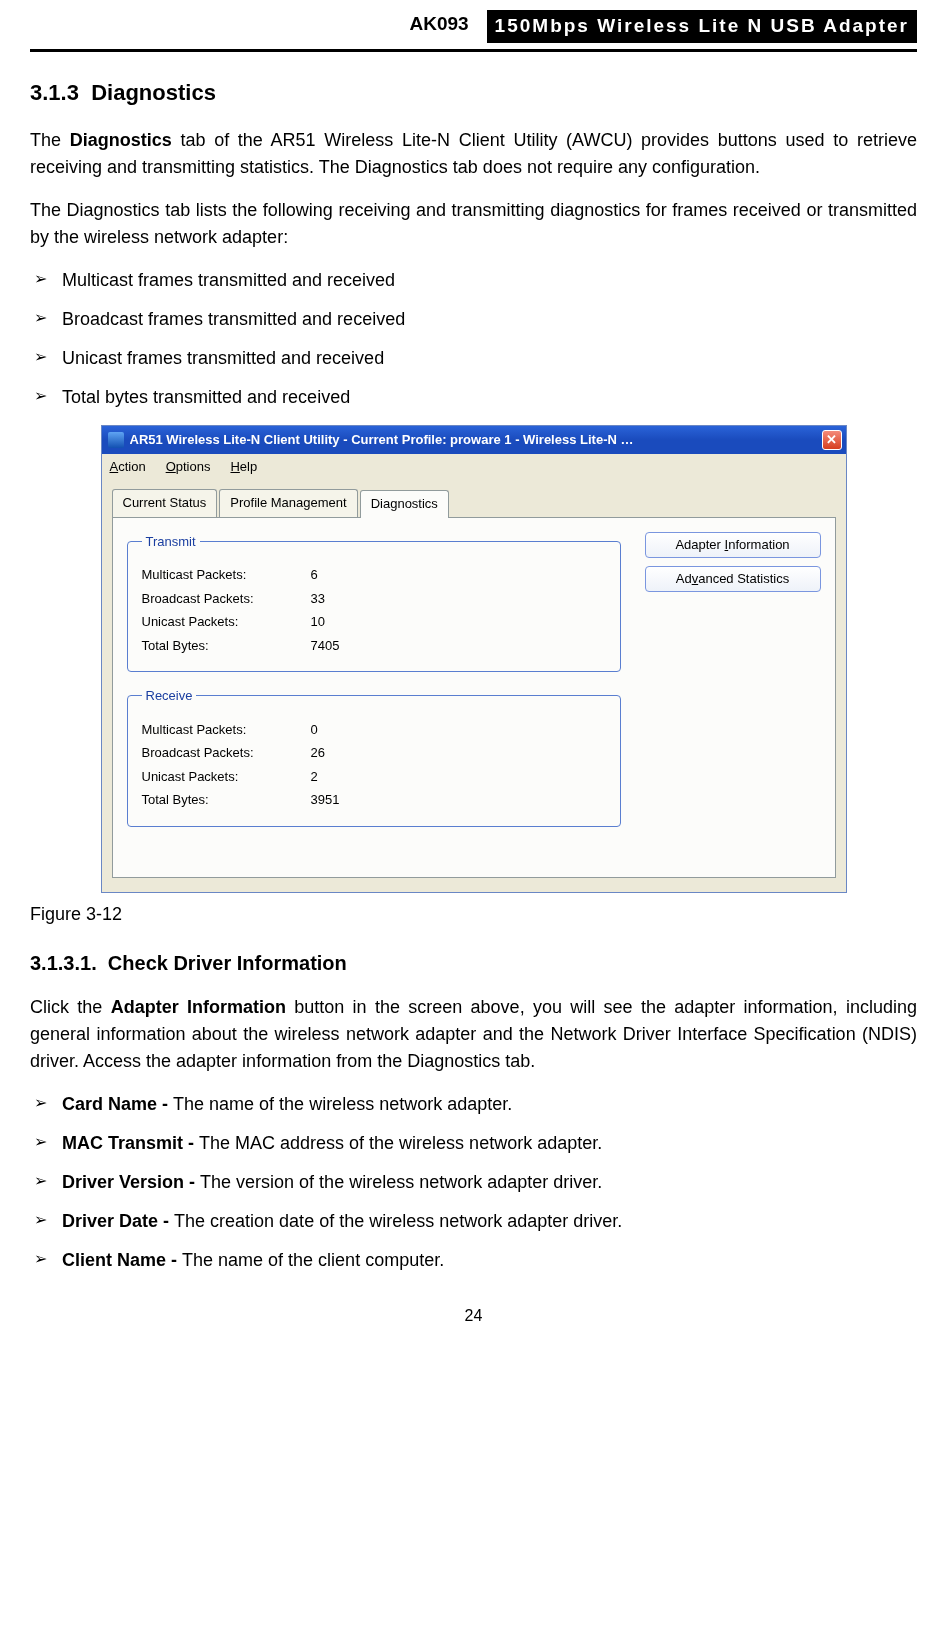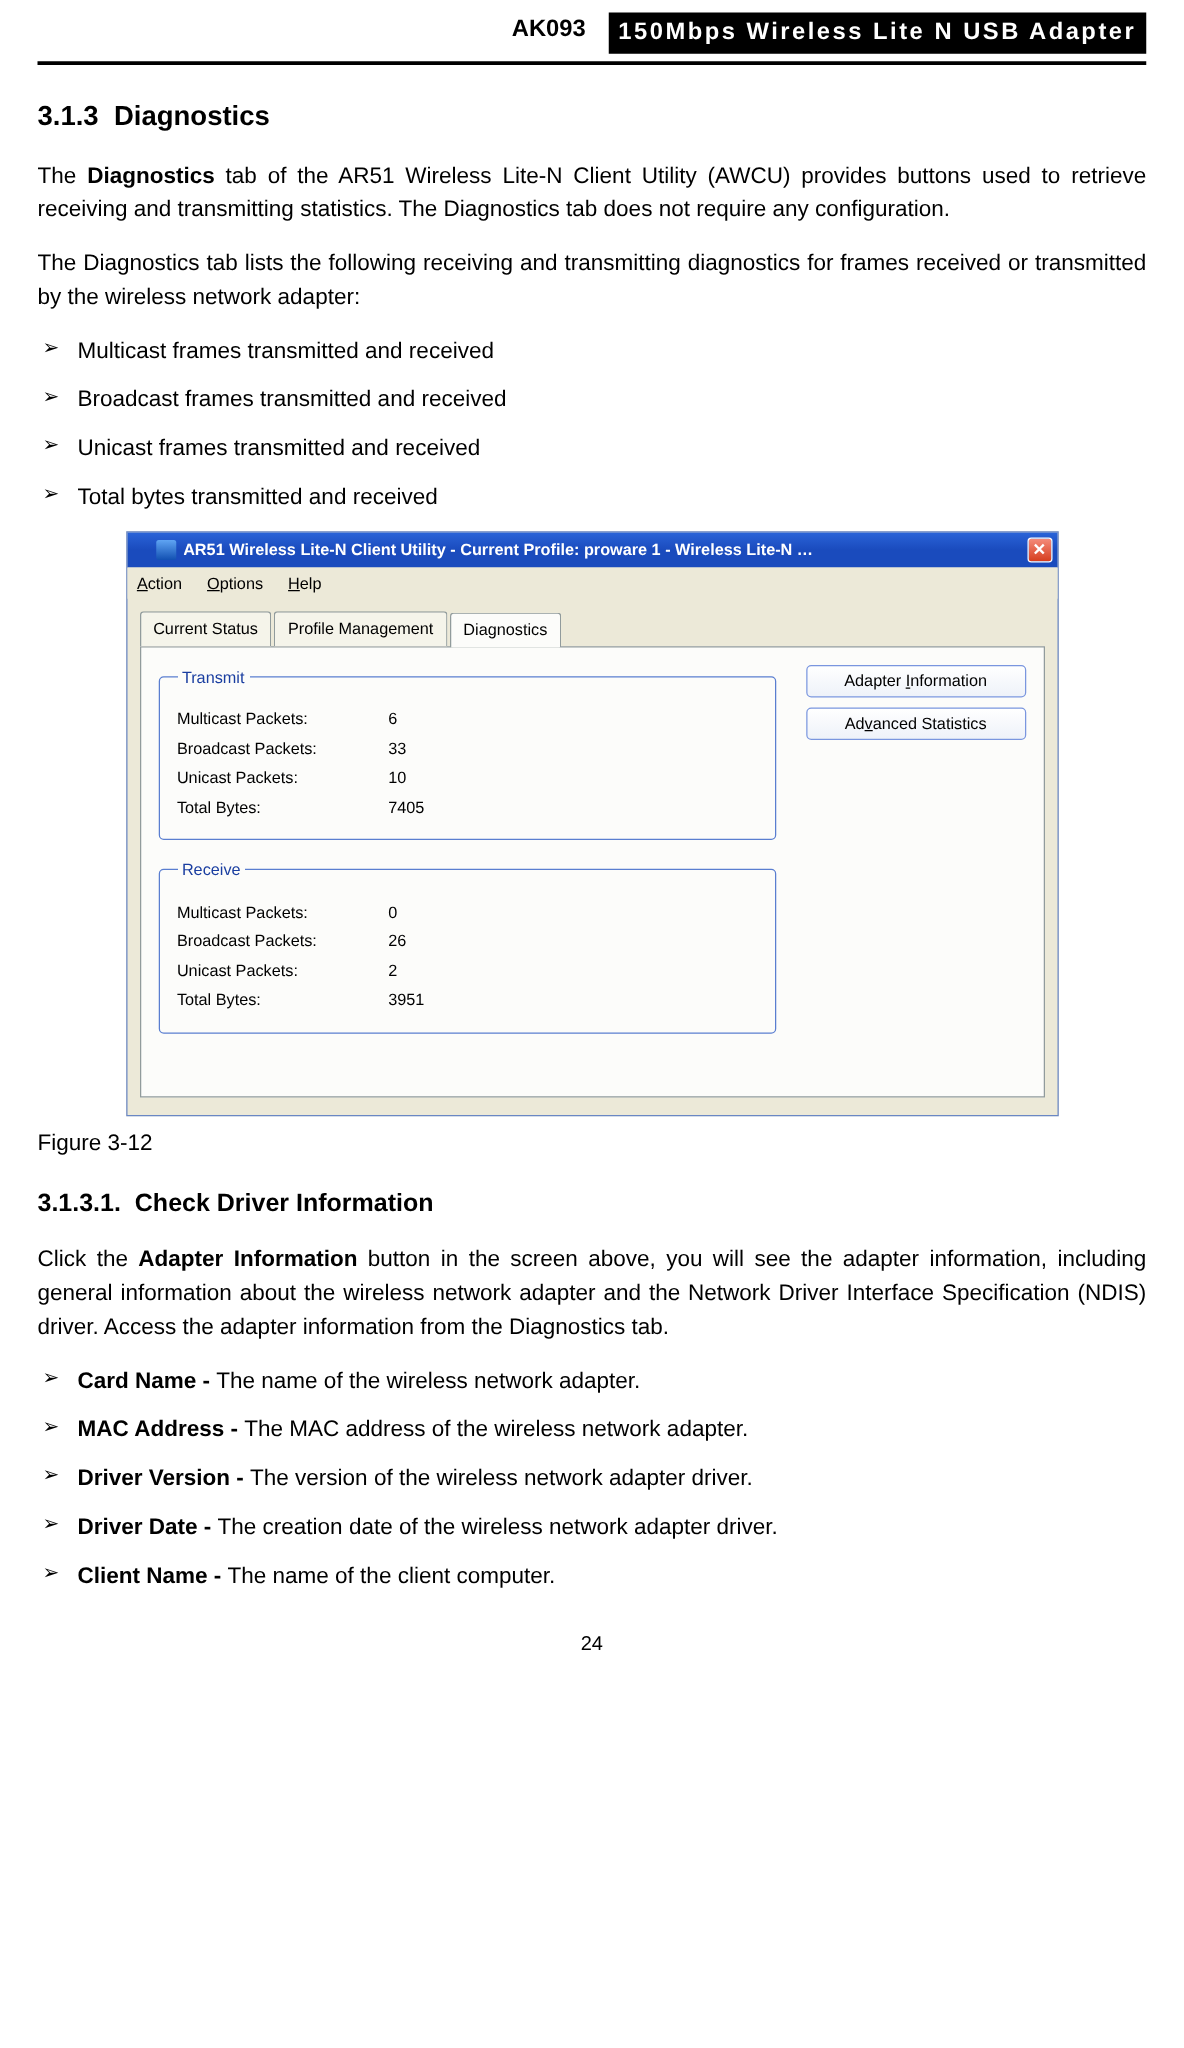--- a/index.html
+++ b/index.html
@@ -73,21 +73,21 @@
     font-family: Tahoma, Arial, sans-serif;
     font-size: 13px;
     color: #000;
   }
   .titlebar {
     display: flex;
     align-items: center;
     height: 28px;
     background: linear-gradient(to bottom, #2a63d8 0%, #1a4bbd 50%, #1a4bbd 100%);
     color: #fff;
-    padding: 0 4px 0 23px;
+    padding: 0 4px 0 6px;
   }
   .app-ico {
     width: 16px; height: 16px;
     background: linear-gradient(to bottom,#5fa4f3,#1250b2);
     border-radius: 2px;
     flex: 0 0 16px;
     margin-right: 6px;
   }
   .titlebar-text {
     flex: 1;
@@ -288,21 +288,21 @@
 
 <p class="body">
   <span>Click the </span><span class="bold">Adapter Information</span><span> button in the screen above, you will see the adapter information, including general information about the wireless network adapter and the Network Driver Interface Specification (NDIS) driver. Access the adapter information from the Diagnostics tab.</span>
 </p>
 
 <ul class="arrow">
   <li>
     <span class="term">Card Name - </span><span>The name of the wireless network adapter.</span>
   </li>
   <li>
-    <span class="term">MAC Address - </span><span>The MAC address of the wireless network adapter.</span>
+    <span class="term">MAC Transmit - </span><span>The MAC address of the wireless network adapter.</span>
   </li>
   <li>
     <span class="term">Driver Version - </span><span>The version of the wireless network adapter driver.</span>
   </li>
   <li>
     <span class="term">Driver Date - </span><span>The creation date of the wireless network adapter driver.</span>
   </li>
   <li>
     <span class="term">Client Name - </span><span>The name of the client computer.</span>
   </li>

